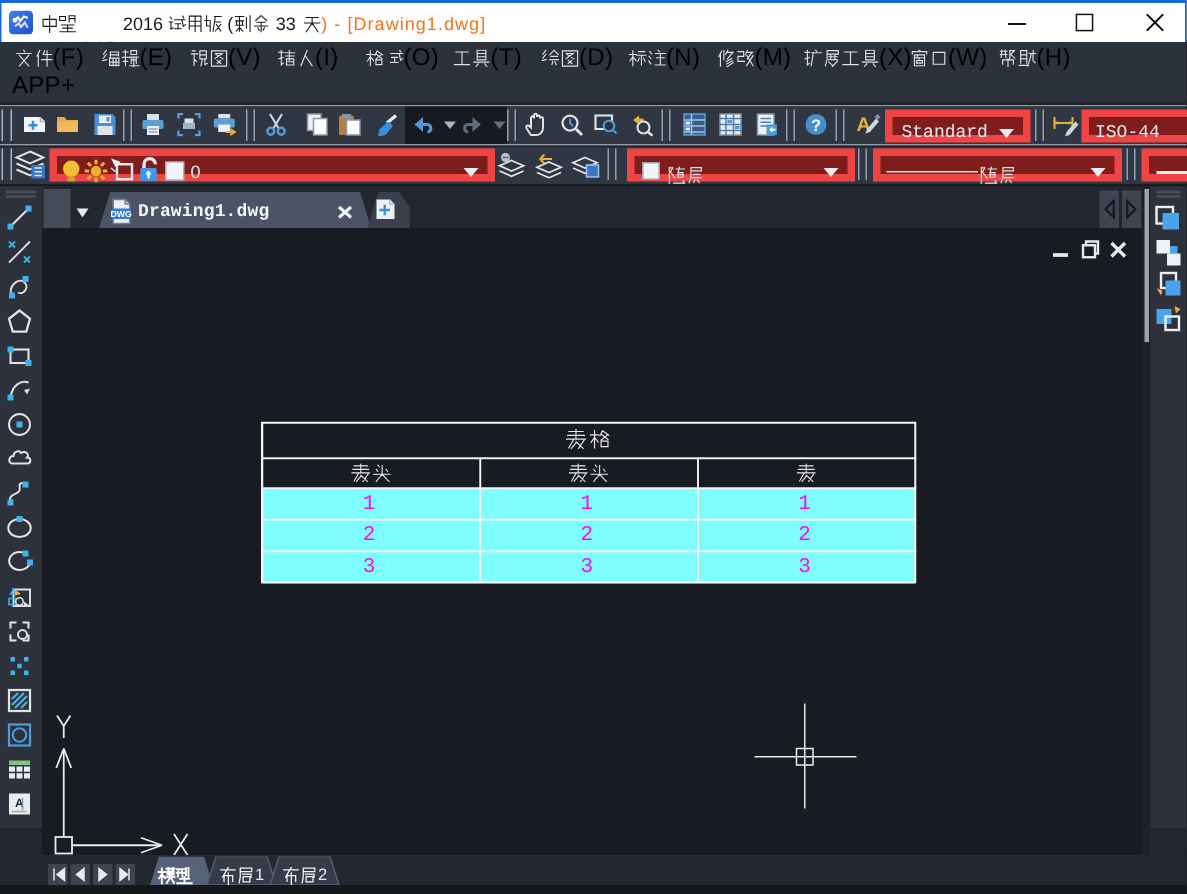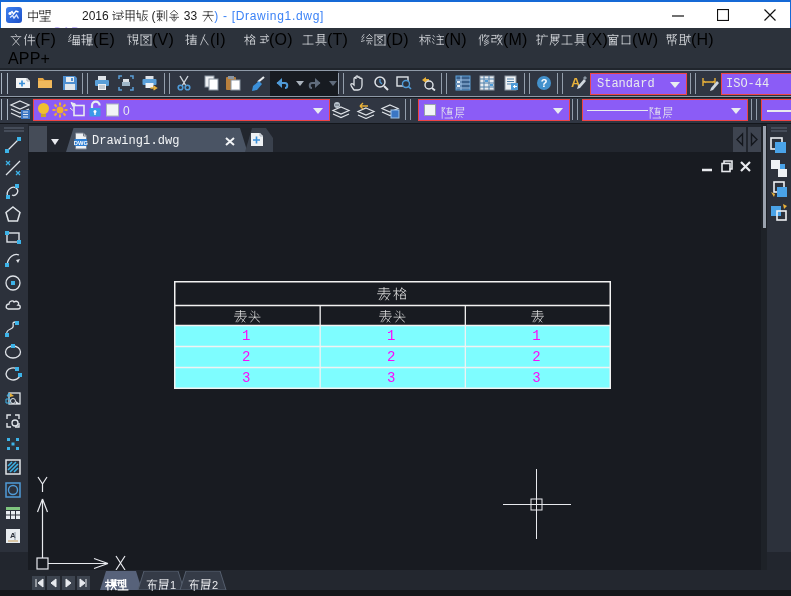--- a/index.html
+++ b/index.html
@@ -15,21 +15,21 @@
 #menubar{left:0;top:28px;width:791px;height:42px;background:#2c323b;color:#e2e5e9;font-size:12px;}
 .mi{position:absolute;top:3px;height:16px;line-height:16px;white-space:nowrap;letter-spacing:0.2px;}
 
 .trow{left:0;width:791px;height:25px;background:#303642;}
 .sep{position:absolute;width:6px;height:21px;
  border-left:1.5px solid #939eac;border-right:1.5px solid #939eac;}
 .handle{position:absolute;left:1px;top:2px;width:6.5px;height:21px;
  border-left:1.8px solid #a8b4c2;border-right:1.8px solid #a8b4c2;}
 .ticon{position:absolute;width:24px;height:24px;}
 .ticon svg{position:absolute;left:50%;top:50%;transform:translate(-50%,-50%);}
-.combo{position:absolute;height:22px;background:#8b5cf6;border:1px solid #ef4444;color:#e8eaee;}
+.combo{position:absolute;height:22px;background:#7f1d1d;border:5px solid #ef4444;color:#e8eaee;}
 .combo .arr{position:absolute;right:6px;top:8px;width:0;height:0;border-left:5.5px solid transparent;border-right:5.5px solid transparent;border-top:6px solid #e8ecf0;}
 .mono{font-family:"Liberation Mono",monospace;}
 
 #tabbar{left:28px;top:124px;width:735px;height:28px;background:#22262e;}
 
 #leftbar{left:0;top:124px;width:28px;height:446px;background:#2c313b;}
 #rightbar{left:766px;top:124px;width:25px;height:446px;background:#2c313b;}
 .licon{position:absolute;left:14px;width:20px;height:20px;transform:translate(-50%,-50%);}
 
 #canvas{left:28px;top:152px;width:735px;height:418px;background:#181b21;}
@@ -64,21 +64,21 @@
         </svg><svg width="12.2" height="12.2" viewBox="0 0 100 100" style="margin-right:0.3px">
           <path d="M18 6L18 78 M18 6L82 6 M82 6L82 90 M18 34L82 34 M18 60L82 60 M50 6L50 90" fill="none" stroke="#1a1a1a" stroke-width="5.95" stroke-linecap="square"></path>
         </svg><svg width="12.2" height="12.2" viewBox="0 0 100 100" style="margin-right:0.3px">
           <path d="M14 4L14 60 M4 30L26 30 M14 60L34 60 M34 30L34 88 M58 8L94 8 M62 8L50 88 M64 38L90 38 M68 52L92 88 M92 52L62 88" fill="none" stroke="#1a1a1a" stroke-width="5.95" stroke-linecap="square"></path>
         </svg></span></div>
 <div class="abs" style="left:151.5px;top:8px;height:14px;line-height:14px;font-size:12px;color:#1a1a1a;white-space:nowrap"><span style="vertical-align:middle">(</span><span class="cjk "><svg width="12.2" height="12.2" viewBox="0 0 100 100" style="margin-right:0.3px">
           <path d="M8 8L54 8 M30 8L30 88 M10 32L52 32 M10 56L52 56 M14 32L14 56 M46 32L46 56 M30 68L12 88 M30 68L48 88 M68 14L68 72 M88 4L88 90" fill="none" stroke="#1a1a1a" stroke-width="5.95" stroke-linecap="square"></path>
         </svg><svg width="12.2" height="12.2" viewBox="0 0 100 100" style="margin-right:0.3px">
           <path d="M50 3L20 30 M50 3L80 30 M27 40L73 40 M14 60L86 60 M50 40L50 92 M32 70L40 84 M68 70L60 84" fill="none" stroke="#1a1a1a" stroke-width="5.95" stroke-linecap="square"></path>
         </svg></span><span style="vertical-align:middle"> 33</span></div>
-<div class="abs" style="left:201.7px;top:8px;height:14px;line-height:14px;font-size:12px;color:#3b82f6;white-space:nowrap"><span class="cjk "><svg width="12.2" height="12.2" viewBox="0 0 100 100" style="margin-right:0.3px">
+<div class="abs" style="left:201.7px;top:8px;height:14px;line-height:14px;font-size:12px;color:#f97316;white-space:nowrap"><span class="cjk "><svg width="12.2" height="12.2" viewBox="0 0 100 100" style="margin-right:0.3px">
           <path d="M16 14L84 14 M8 44L92 44 M50 14L50 44 M50 44L18 92 M50 44L82 92" fill="none" stroke="#1a1a1a" stroke-width="5.95" stroke-linecap="square"></path>
         </svg></span><span style="vertical-align:middle;letter-spacing:0.7px">) - [Drawing1.dwg]</span></div>
 <svg class="abs" style="left:671px;top:8px" width="14" height="14">
       <line x1="1" y1="8" x2="13" y2="8" stroke="#111" stroke-width="1.2"></line>
     </svg>
 <svg class="abs" style="left:717px;top:9px" width="12" height="12">
       <rect x="0.5" y="0.5" width="11" height="11" fill="none" stroke="#111" stroke-width="1.2"></rect>
     </svg>
 <svg class="abs" style="left:764px;top:9px" width="12" height="12">
       <path d="M0.5 0.5 L11.5 11.5 M11.5 0.5 L0.5 11.5" stroke="#111" stroke-width="1.2"></path>
@@ -400,21 +400,21 @@
 <div class="abs" style="left:51px;top:139px;width:0;height:0;border-left:4.5px solid transparent;border-right:4.5px solid transparent;border-top:6px solid #e8eaee"></div>
 <svg class="abs" style="left:64px;top:128px" width="186" height="24">
       <path d="M2 24L9.5 0H176l7.5 24z" fill="#4a5464"></path>
     </svg>
 <svg class="abs" style="left:74px;top:132px" width="14" height="18">
       <path d="M1.5 1h8l3 3v13h-11z" fill="#eef1f4" stroke="#777f8c"></path>
       <path d="M9.5 1v3h3" fill="none" stroke="#777f8c"></path>
       <rect x="0.5" y="7" width="12.5" height="7" fill="#2e7fd4"></rect>
       <text x="6.8" y="12.8" text-anchor="middle" font-family="Liberation Sans" font-size="5.8" font-weight="bold" fill="#fff">DWG</text>
     </svg>
-<div class="abs mono" style="left:92px;top:134px;font-size:12px;font-weight:normal;color:#f2f4f6;letter-spacing:0.1px">Drawing1.dwg</div>
+<div class="abs mono" style="left:92px;top:134px;font-size:12px;font-weight:bold;color:#f2f4f6;letter-spacing:0.1px">Drawing1.dwg</div>
 <svg class="abs" style="left:225px;top:137px" width="10" height="9">
       <path d="M1 1L9 8M9 1L1 8" stroke="#f2f4f6" stroke-width="2"></path>
     </svg>
 <svg class="abs" style="left:245px;top:128px" width="30" height="24">
       <path d="M0 24L7 0h14l7 10v14z" fill="#3a414d"></path>
       <path d="M6 5h9l3 3v10H6z" fill="#eef1f4"></path>
       <path d="M15 5v3h3" fill="none" stroke="#aab3bd"></path>
       <path d="M11.5 8.5v7M8 12h7" stroke="#3a8fd8" stroke-width="1.6"></path>
     </svg>
 <div class="abs" style="left:733px;top:127px;width:13px;height:25px;background:#3e4450"><svg width="13" height="25">

